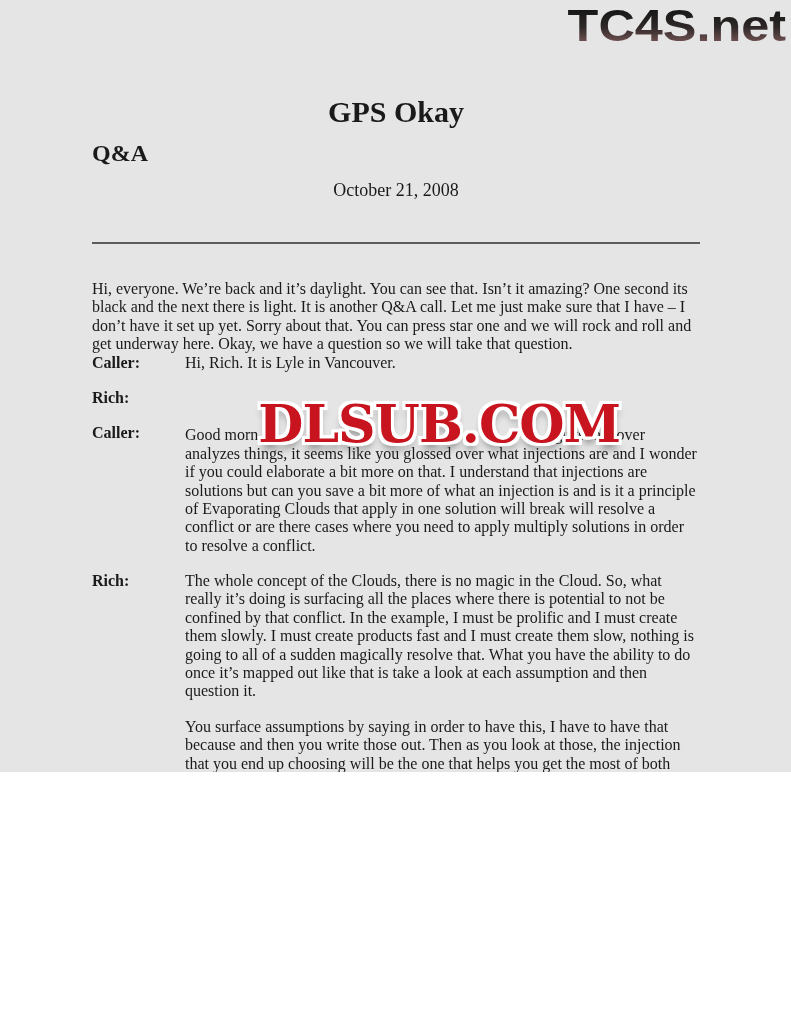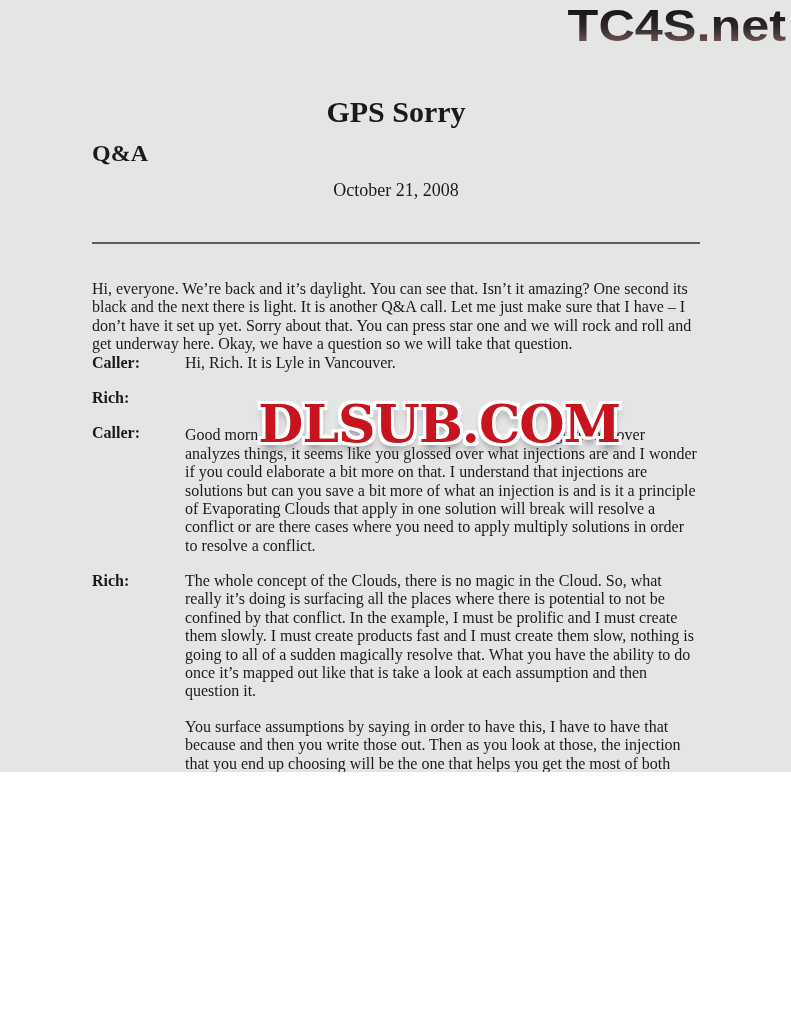--- a/index.html
+++ b/index.html
@@ -132,21 +132,21 @@
   }
 </style>
 </head>
 <body>
 
 <div class="page">
 
   <div class="tc4s">TC4S.net</div>
 
   <div class="doc">
-    <div class="title">GPS Sorry</div>
+    <div class="title">GPS Okay</div>
     <div class="subtitle">Q&amp;A</div>
     <div class="date">October 21, 2008</div>
 
     <hr class="divider">
 
     <p class="intro">Hi, everyone. We’re back and it’s daylight. You can see that. Isn’t it amazing? One second its black and the next there is light. It is another Q&amp;A call. Let me just make sure that I have – I don’t have it set up yet. Sorry about that. You can press star one and we will rock and roll and get underway here. Okay, we have a question so we will take that question.</p>
 
     <div class="dialogue">
 
       <div class="entry">

